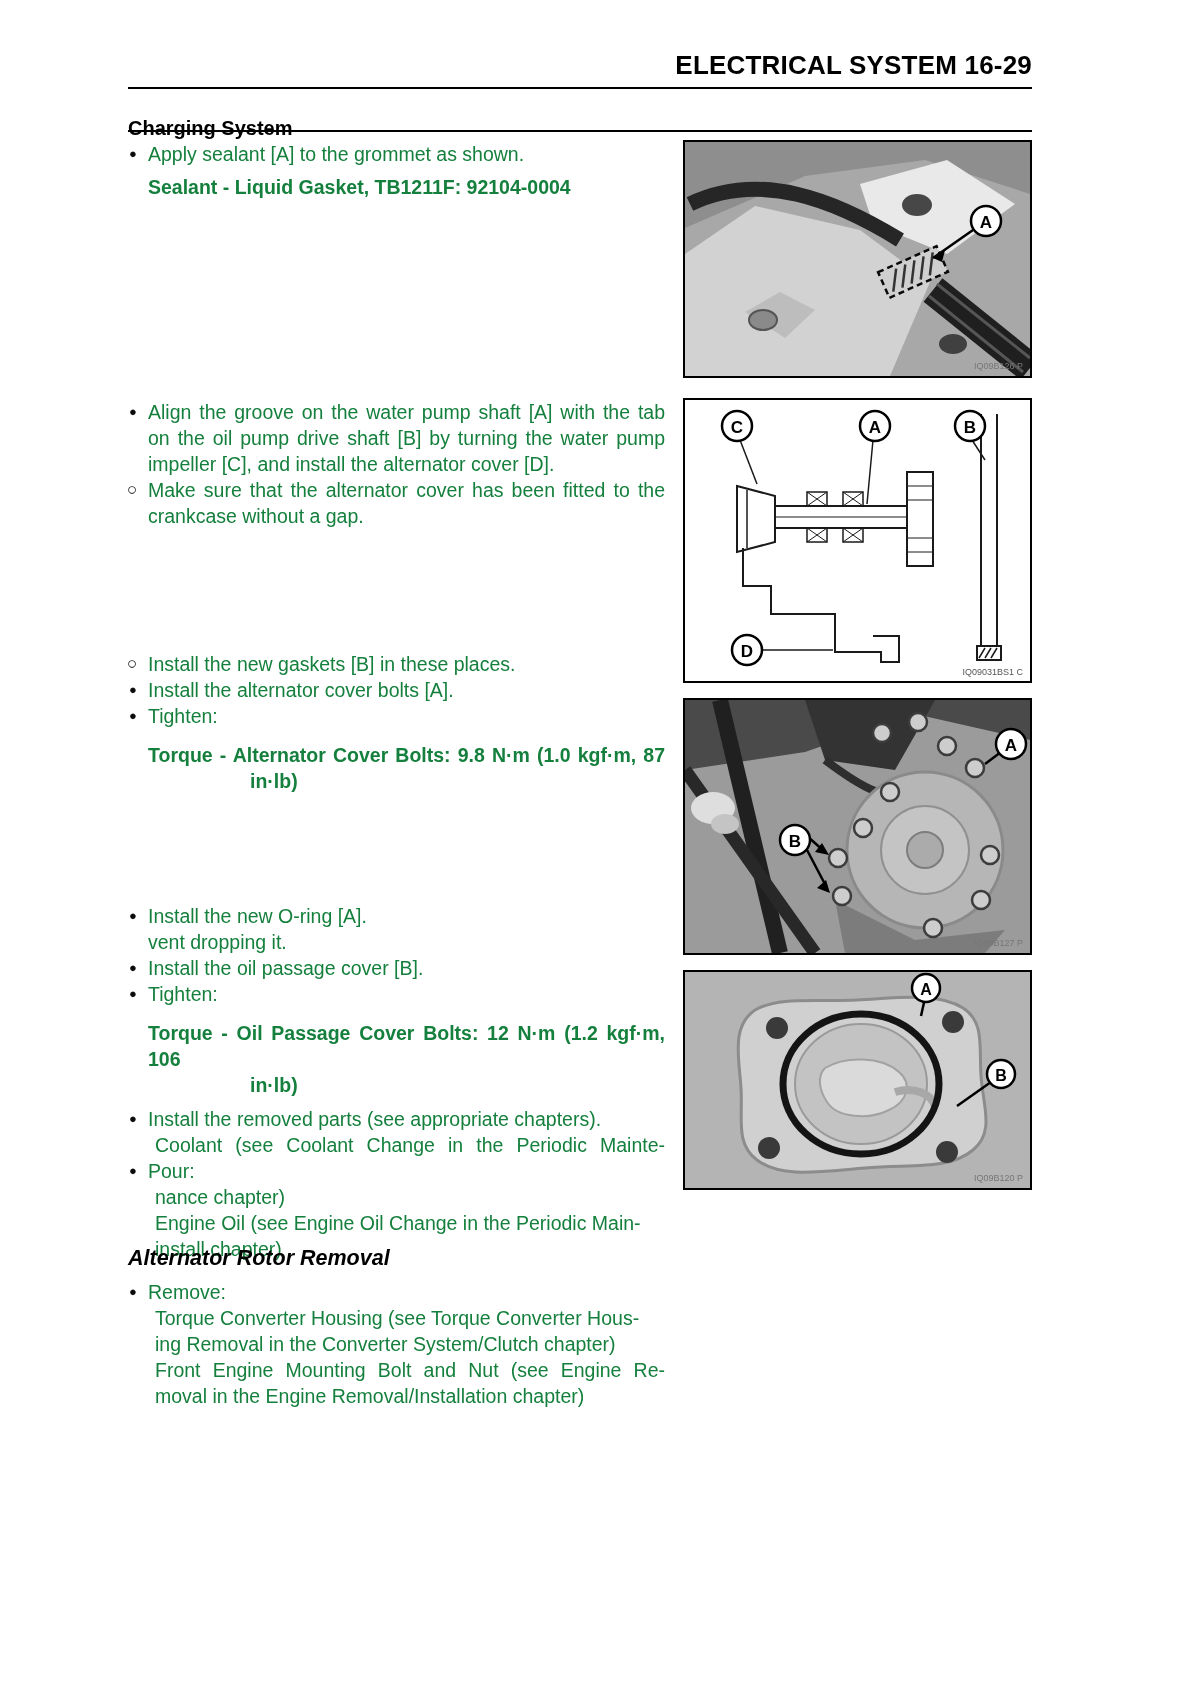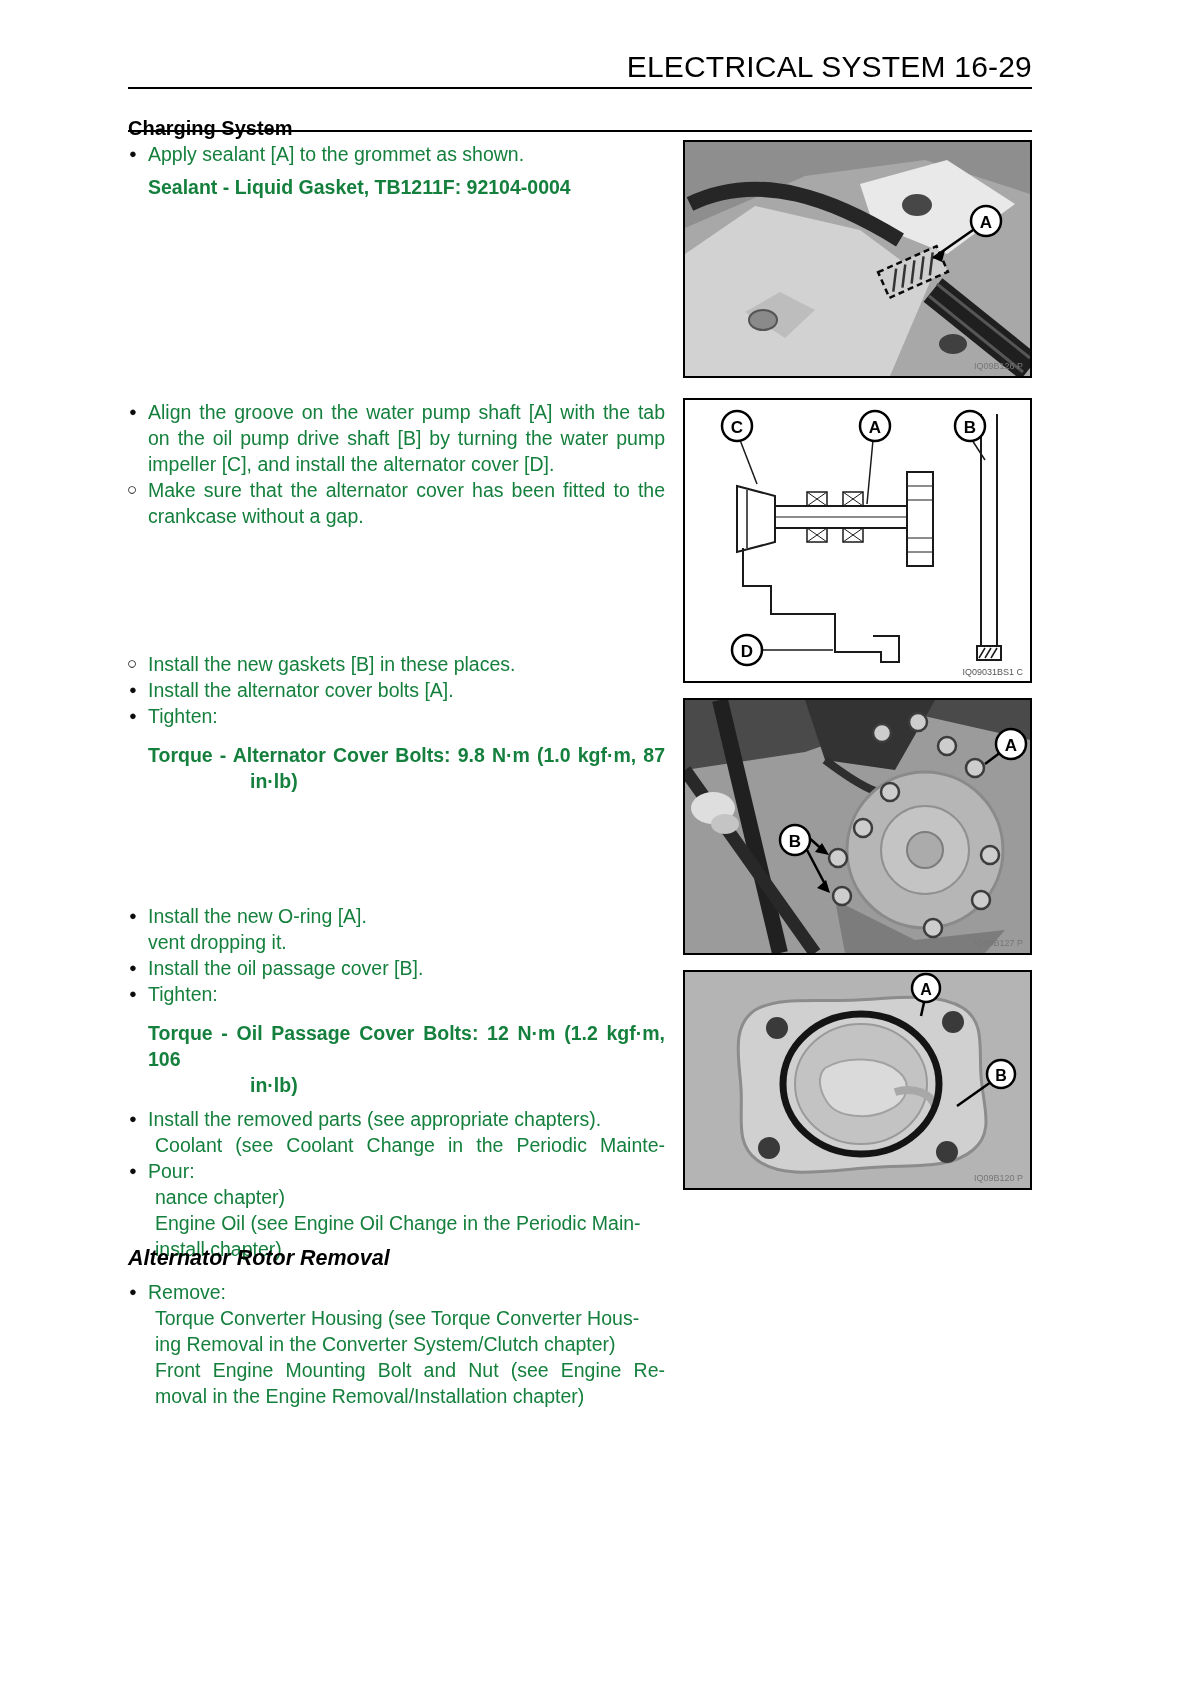--- a/index.html
+++ b/index.html
@@ -2,21 +2,21 @@
 <html><head>
 <meta charset="utf-8">
 <style>
   html,body{margin:0;padding:0;background:#ffffff;}
   .page{
     position:relative;width:1198px;height:1690px;background:#fff;
     font-family:"Liberation Sans","DejaVu Sans",sans-serif;color:#111;overflow:hidden;
   }
   .hdr-title{
     position:absolute;top:50px;left:128px;width:904px;text-align:right;
-    font-size:30px;font-weight:normal;letter-spacing:0.2px;color:#000;
+    font-size:26px;font-weight:bold;letter-spacing:0.2px;color:#000;
   }
   .rule{position:absolute;left:128px;width:904px;height:2px;background:#000;}
   .rule1{top:87px;}
   .rule2{top:130px;height:2px;}
   .sec-title{
     position:absolute;top:93px;left:128px;font-size:20px;font-weight:bold;color:#000;margin-top:24px;
   }
   .col{position:absolute;left:128px;width:537px;}
   .step{position:absolute;left:0;width:537px;}
   .line{position:relative;font-size:19.5px;line-height:26px;padding-left:20px;color:#15803d;}

